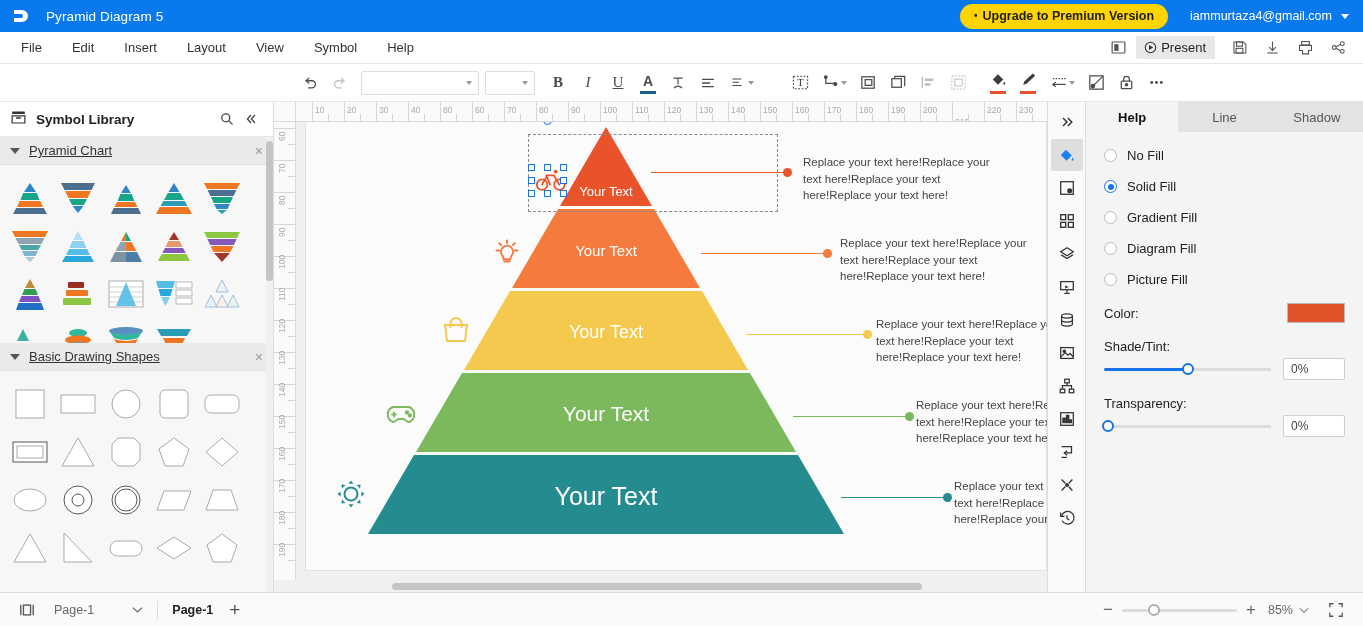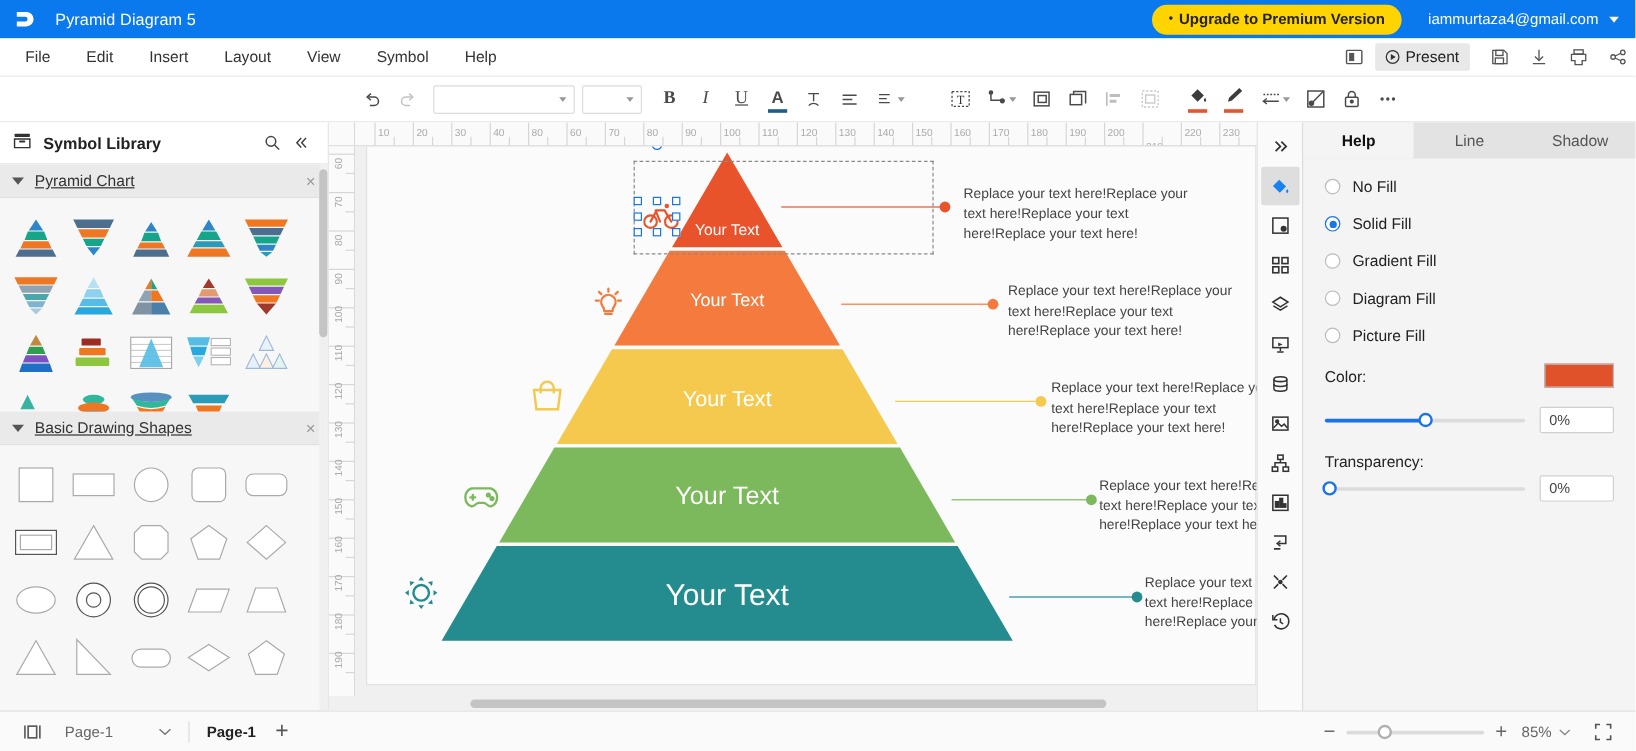--- a/index.html
+++ b/index.html
@@ -29,21 +29,21 @@
   .account { color: #fff; font-size: 12.5px; margin-left: 22px; margin-right: 4px; display:flex; align-items:center; gap:9px; cursor:pointer;}
   .caret-down { width:0;height:0;border-left:4px solid transparent;border-right:4px solid transparent;border-top:5px solid #fff; }
 
   
   .menubar {
     height: 32px; flex: 0 0 32px; display: flex; align-items: center;
     background: #fff; border-bottom: 1px solid #e6e6e6; padding-left: 6px;
   }
   .menu-item { padding: 0 15px; font-size: 13px; color: #333; line-height:32px; cursor: pointer; }
   .menu-spacer { flex: 1; }
-  .mb-right { display:flex; align-items:center; gap: 3px; }
+  .mb-right { display:flex; align-items:center; gap: 3px; padding-right: 10px; }
   .mb-icon { width: 30px; height: 26px; display:flex; align-items:center; justify-content:center; cursor:pointer; color:#555; }
   .present-btn {
     display:flex; align-items:center; gap:3px; background:#e8e8e8; border-radius:2px;
     padding: 4px 9px 4px 7px; font-size:13px; color:#222; cursor:pointer; margin-right:6px;
   }
 
   
   .toolbar {
     height: 38px; flex: 0 0 38px; display:flex; align-items:center;
     background:#fff; border-bottom:1px solid #e6e6e6; padding-left: 295px;
@@ -1003,20 +1003,21 @@
         <div class="radio-row">
           <span class="radio"></span>
           <span class="radio-lbl">Picture Fill</span>
         </div>
 
         <div class="prop-row" style="margin-top:12px;margin-bottom:16px;">
           <span class="prop-lbl">Color:</span>
           <span class="color-swatch" id="colorSwatch" style="background: rgb(224, 82, 42);"></span>
         </div>
 
+        <div class="prop-lbl" style="margin-bottom:4px;">Shade/Tint:</div>
         <div class="slider-row">
           <span class="slider">
             <span class="slider-track"></span>
             <span class="slider-fill" id="shadeFill" style="width: 50%;"></span>
             <span class="slider-knob" id="shadeKnob" style="left: calc(50% - 6px);"></span>
           </span>
           <span class="numbox">0%</span>
         </div>
 
         <div class="prop-lbl" style="margin-top:16px;margin-bottom:4px;">Transparency:</div>

